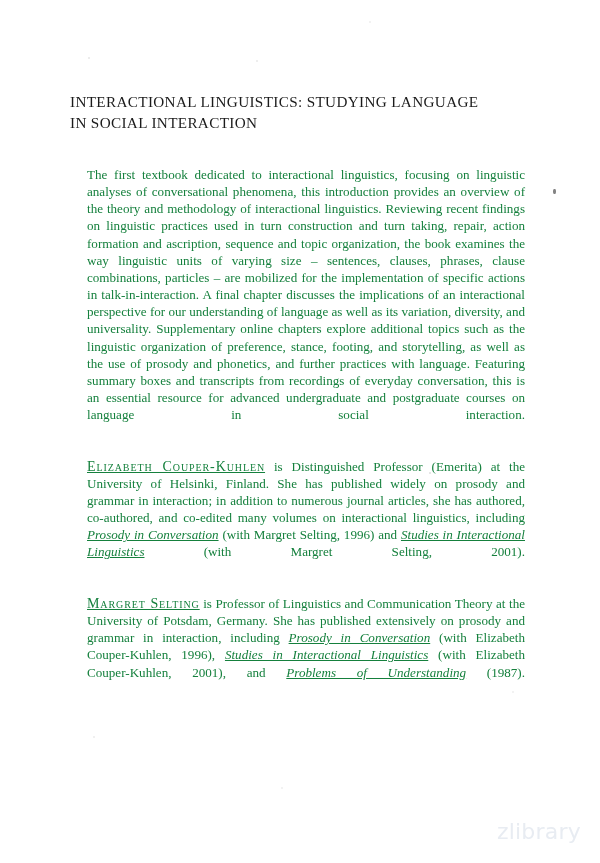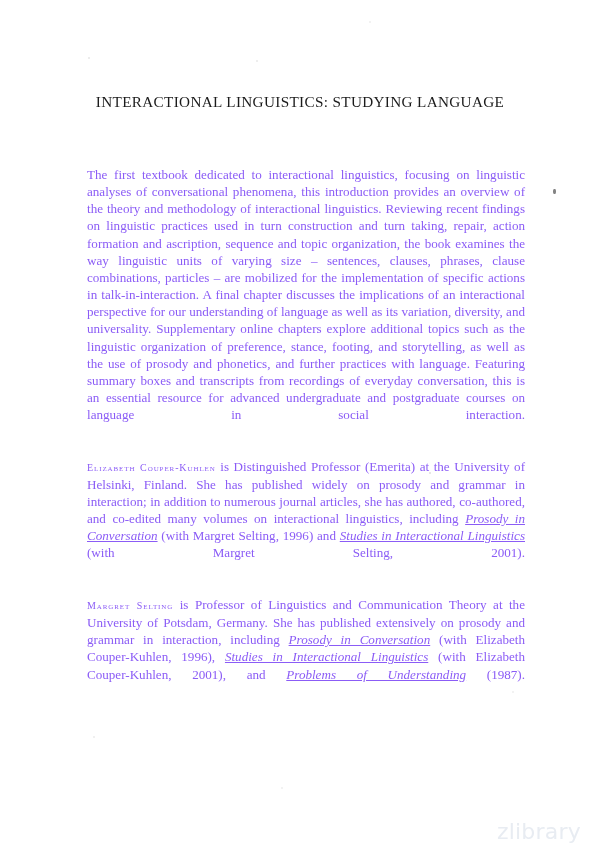--- a/index.html
+++ b/index.html
@@ -24,21 +24,20 @@
     width: 600px;
     height: 863px;
   }
 
   
   .title-block {
     position: absolute;
     left: 70px;
     top: 91px;
     width: 460px;
-    text-align: center;
   }
   .title-line {
     font-size: 15.2px;
     line-height: 21px;
     letter-spacing: 0.35px;
     color: #1b1b1b;
     white-space: nowrap;
   }
 
   
@@ -48,37 +47,38 @@
     top: 166px;
     width: 438px;
   }
 
   p.para {
     margin: 0;
     text-align: justify;
     text-justify: inter-word;
     font-size: 13.1px;
     line-height: 17.15px;
-    color: #8b5cf6;
+    color: #15803d;
     hyphens: manual;
   }
   p.para + p.para {
     margin-top: 17.2px;
   }
   
   p.para::after {
     content: "";
     display: inline-block;
     width: 100%;
   }
 
   .smallcaps {
     font-variant: small-caps;
     letter-spacing: 0.9px;
-    font-size: 10px;
+    font-size: 14px;
+    text-decoration: underline;
   }
   em, .ital {
     font-style: italic;
     text-decoration: underline;
   }
 
   
   .watermark {
     position: absolute;
     left: 497px;
@@ -108,20 +108,21 @@
   .speck.s8 { left: 130px; top: 205px; width: 1.6px; height: 1.6px; opacity: .3; }
   .speck.s9 { left: 429px; top: 472px; width: 1.6px; height: 1.6px; opacity: .3; }
 </style>
 </head>
 <body>
 
 <div class="page">
 
   <div class="title-block">
     <div class="title-line">INTERACTIONAL LINGUISTICS: STUDYING LANGUAGE</div>
+    <div class="title-line">IN SOCIAL INTERACTION</div>
   </div>
 
   <div class="body-area">
 
     <p class="para">The first textbook dedicated to interactional linguistics, focusing on linguistic analyses of conversational phenomena, this introduction provides an overview of the theory and methodology of interactional linguistics. Reviewing recent findings on linguistic practices used in turn construction and turn taking, repair, action formation and ascription, sequence and topic organization, the book examines the way linguistic units of varying size – sentences, clauses, phrases, clause combinations, particles – are mobilized for the implementation of specific actions in talk-in-interaction. A final chapter discusses the implications of an interactional perspective for our understanding of language as well as its variation, diversity, and universality. Supplementary online chapters explore additional topics such as the linguistic organization of preference, stance, footing, and storytelling, as well as the use of prosody and phonetics, and further practices with language. Featuring summary boxes and transcripts from recordings of everyday conversation, this is an essential resource for advanced undergraduate and postgraduate courses on language in social interaction.</p>
 
     <p class="para">
       <span class="smallcaps">Elizabeth Couper-Kuhlen</span><span> is Distinguished Professor (Emerita) at the University of Helsinki, Finland. She has published widely on prosody and grammar in interaction; in addition to numerous journal articles, she has authored, co-authored, and co-edited many volumes on interactional linguistics, including </span><em>Prosody in Conversation</em><span> (with Margret Selting, 1996) and </span><em>Studies in Interactional Linguistics</em><span> (with Margret Selting, 2001).</span>
     </p>
 

